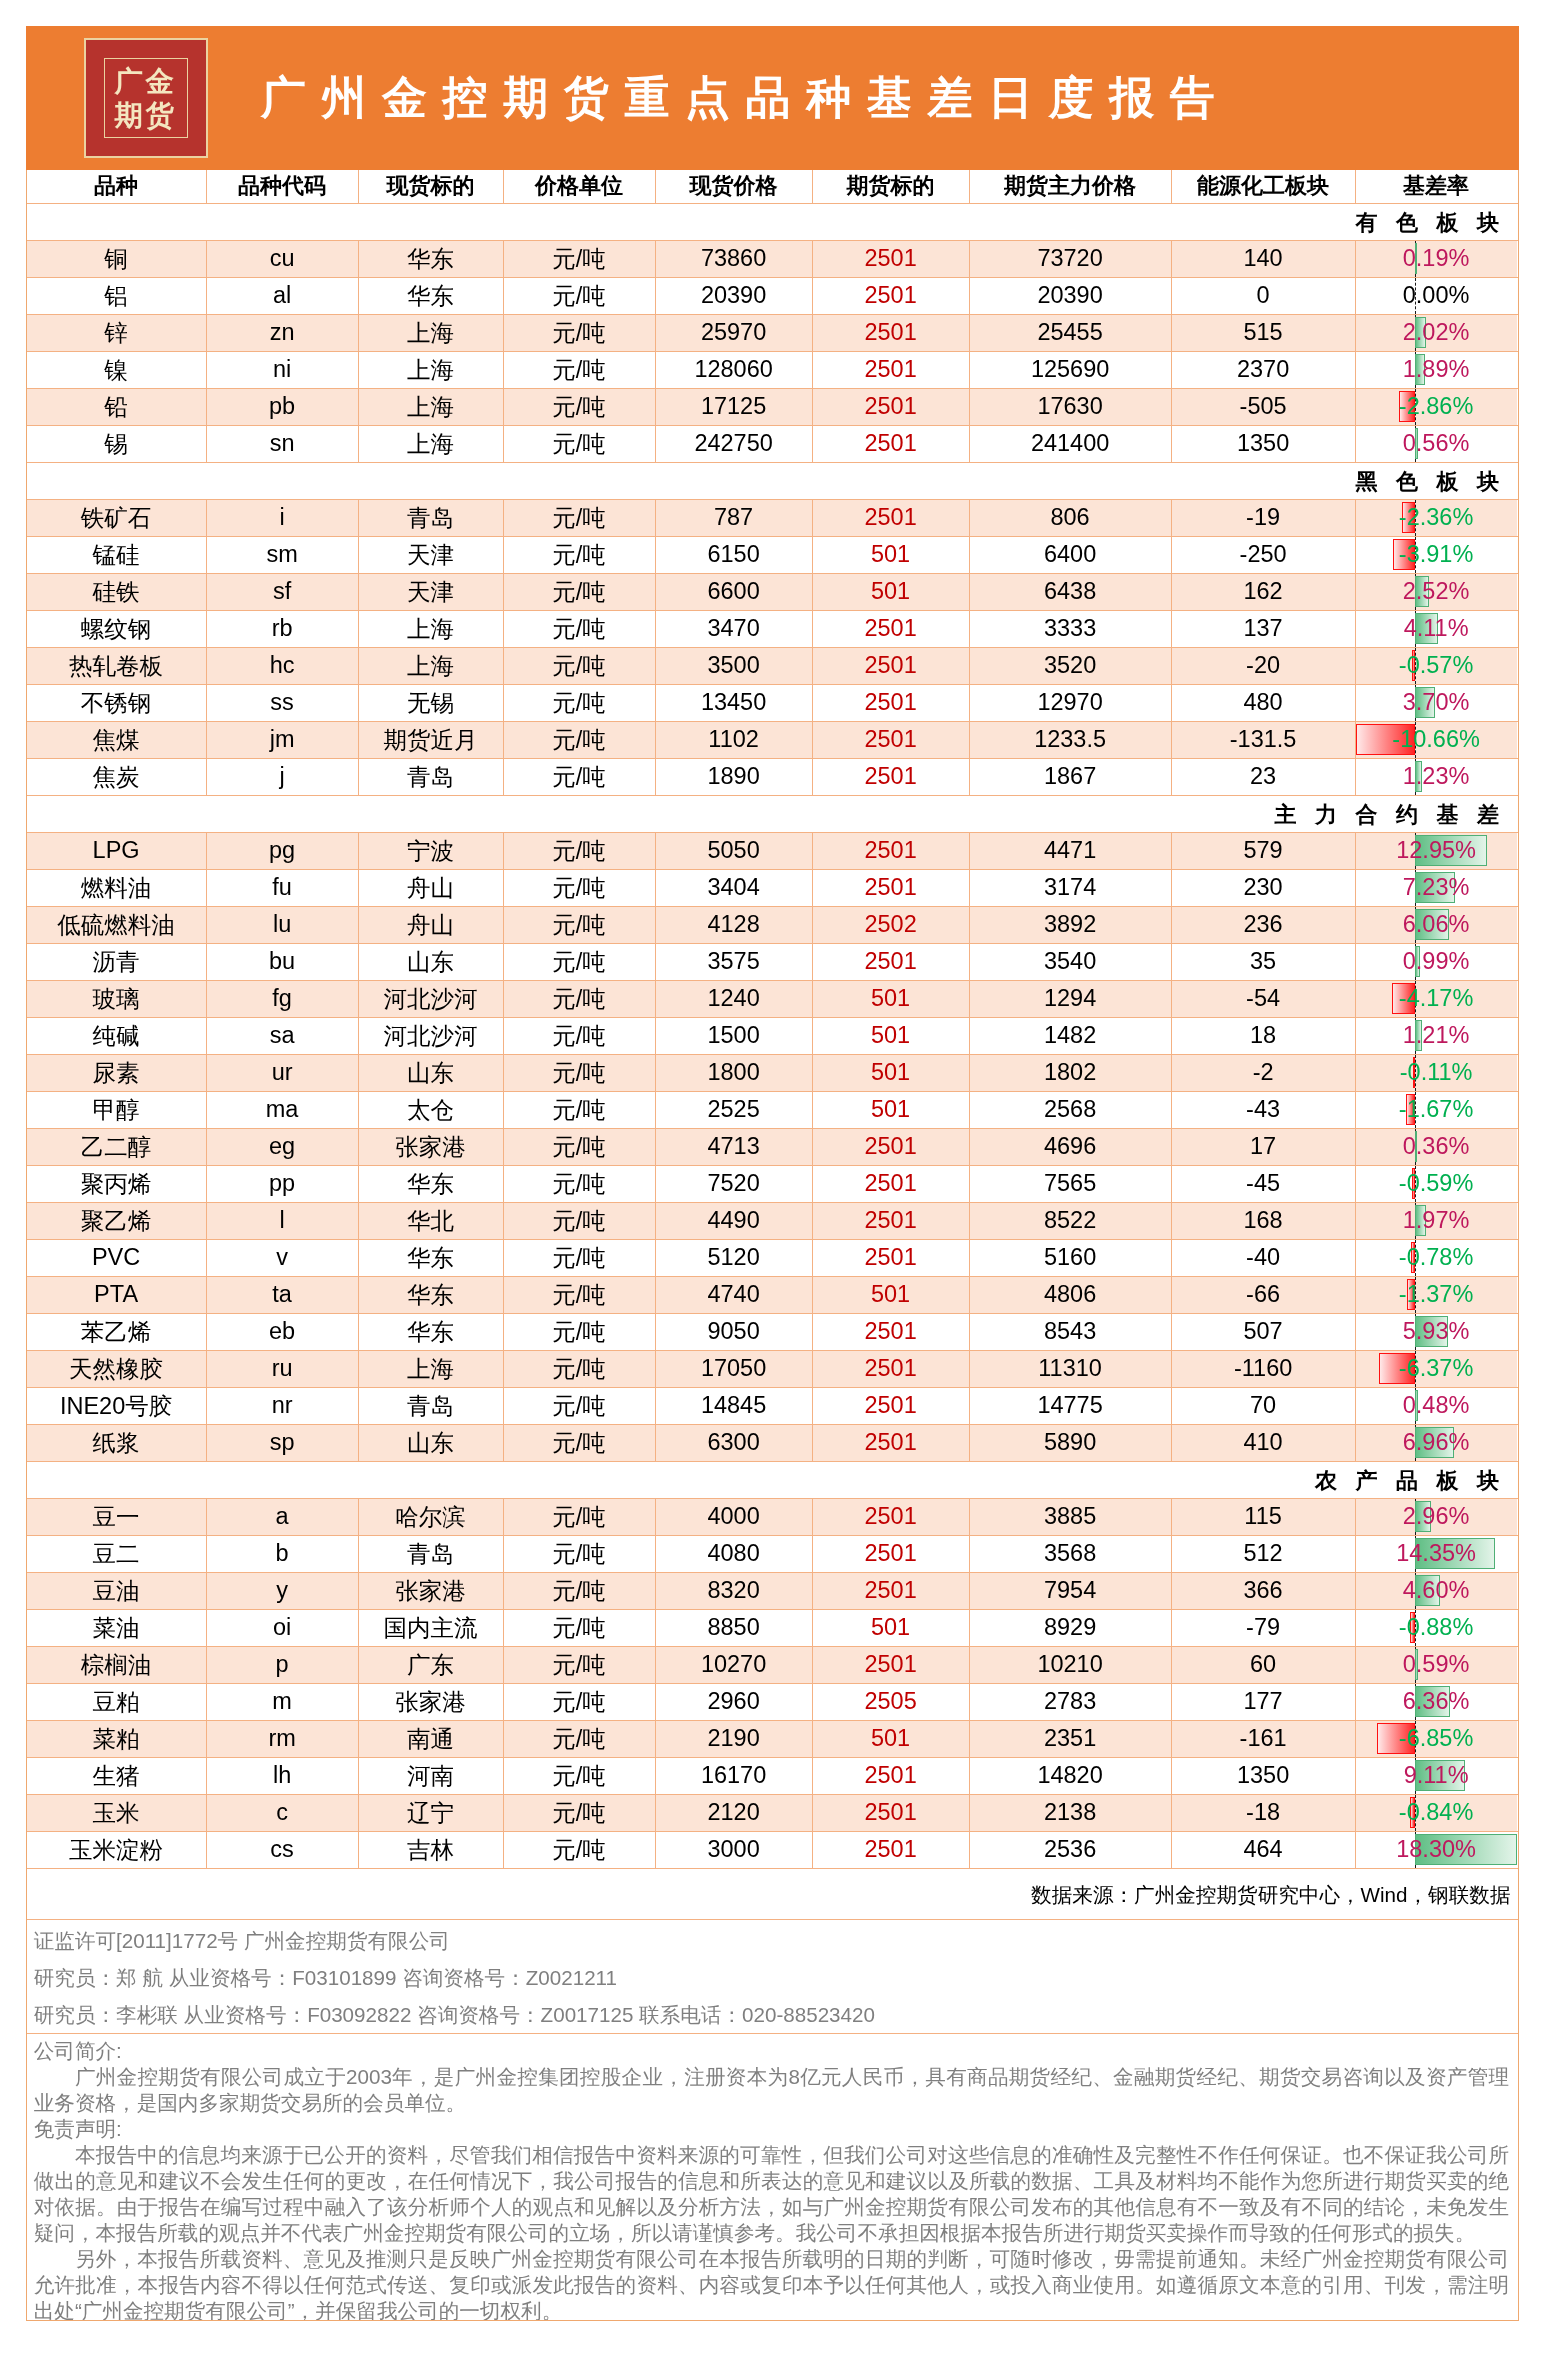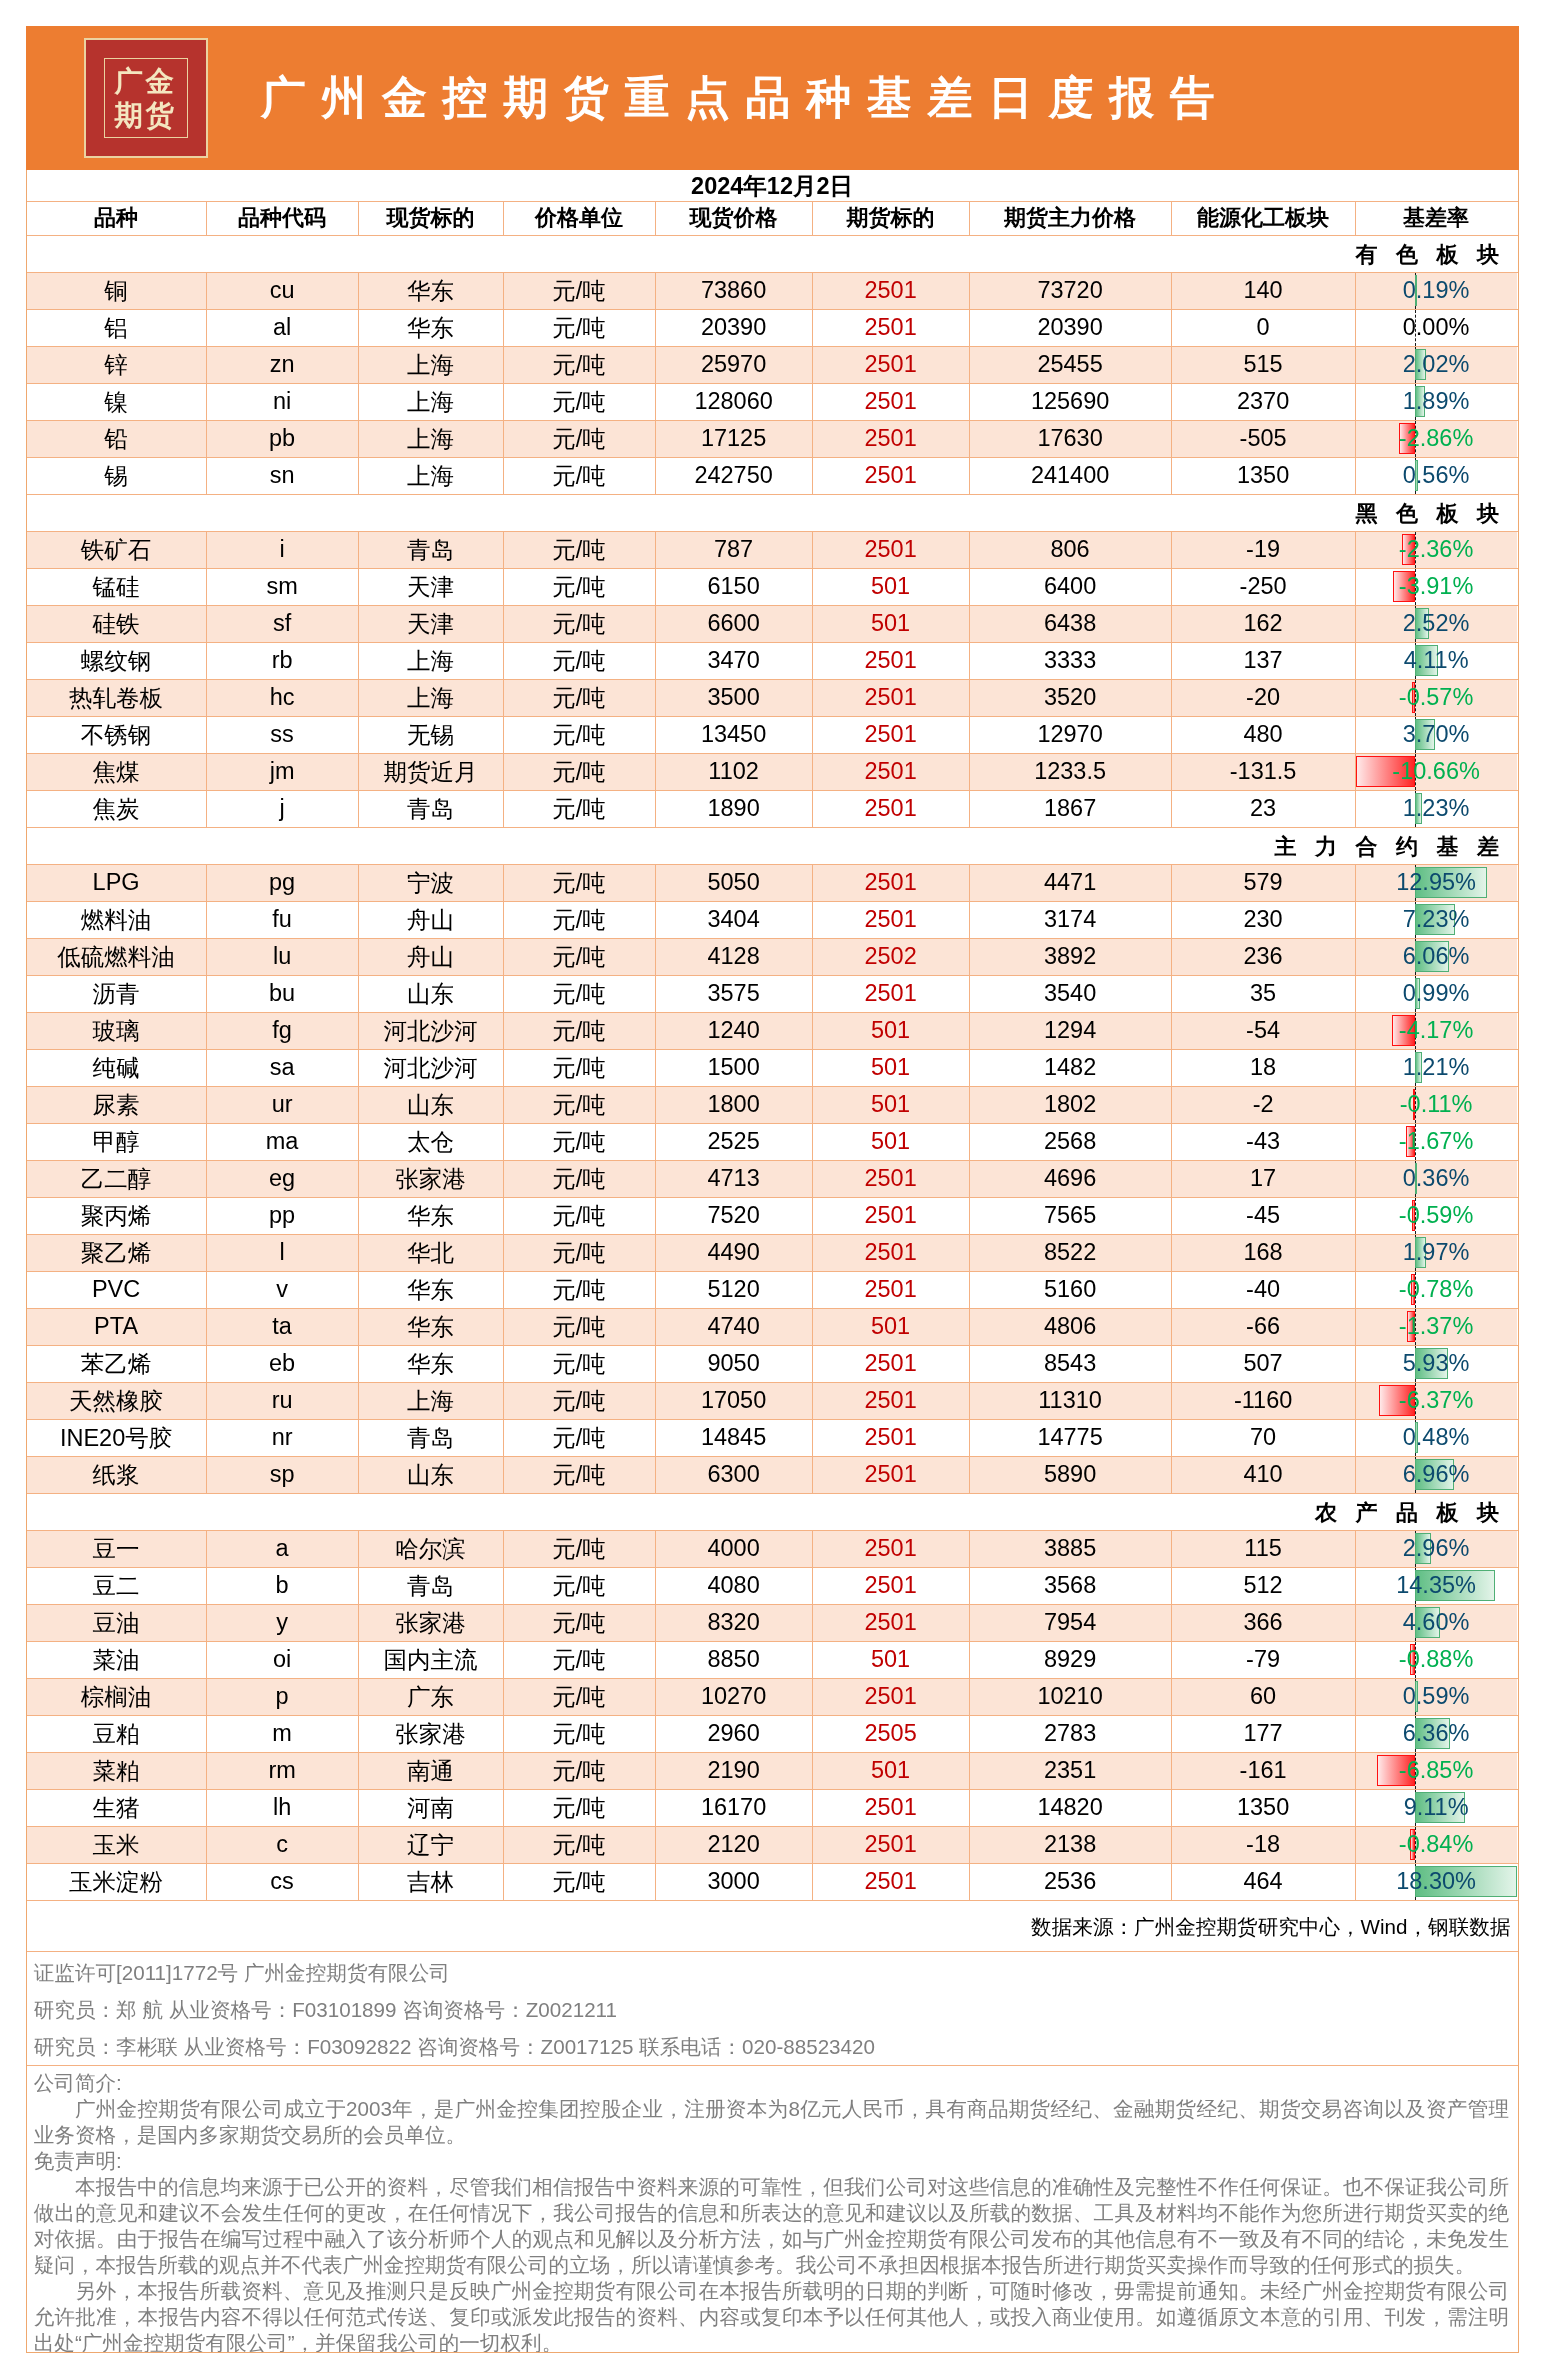--- a/index.html
+++ b/index.html
@@ -50,21 +50,21 @@
   .data-row{height:37px;}
   .data-row.alt > div{background:#FCE4D6;}
   .cell-contract{color:#C00000 !important;}
 
   .rate-cell{position:relative;}
   .rate-axis{position:absolute;top:0;bottom:0;width:0;border-left:1.4px dashed #1a1a1a;}
   .rate-bar{position:absolute;top:2.8px;bottom:2.8px;box-sizing:border-box;}
   .rate-bar.pos{background:linear-gradient(to right,#5FBE84,#E3F4E9);border:0.7px solid #4FAF75;}
   .rate-bar.neg{background:linear-gradient(to left,#FF2424,#FFE9E9);border:0.7px solid #FF1111;}
   .rate-text{position:relative;z-index:3;}
-  .rate-text.pos{color:#0c4a6e;}
+  .rate-text.pos{color:#be185d;}
   .rate-text.neg{color:#00B050;}
   .rate-text.zero{color:#000000;}
 
   .source-row{height:51px;line-height:51px;text-align:right;padding-right:7.1px;
     font-size:20.6px;font-weight:normal;background:#fff;}
 
   .license-block{height:114px;padding:2.8px 0 0 7.1px;border-bottom:0.7px solid #F4B183;box-sizing:border-box;}
   .license-block div{color:#7F7F7F;font-size:20.6px;line-height:37px;white-space:nowrap;}
 
   .disclaimer-block{height:286px;padding:4.3px 8.5px 0 7.1px;box-sizing:border-box;
@@ -81,21 +81,20 @@
     <div class="logo">
       <div class="logo-inner">
         <div>广金</div>
         <div>期货</div>
       </div>
     </div>
     <div class="banner-title">广州金控期货重点品种基差日度报告</div>
   </div>
 
   <div class="report-table">
-    <div class="merged date-row">2024年12月2日</div>
     <div class="trow header-row">
         <div>品种</div>
         <div>品种代码</div>
         <div>现货标的</div>
         <div>价格单位</div>
         <div>现货价格</div>
         <div>期货标的</div>
         <div>期货主力价格</div>
         <div>能源化工板块</div>
         <div>基差率</div>

